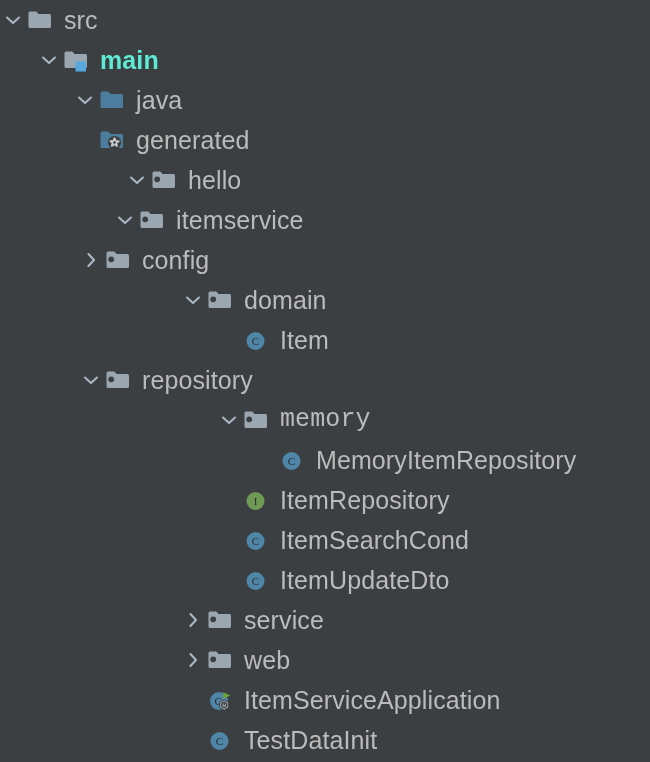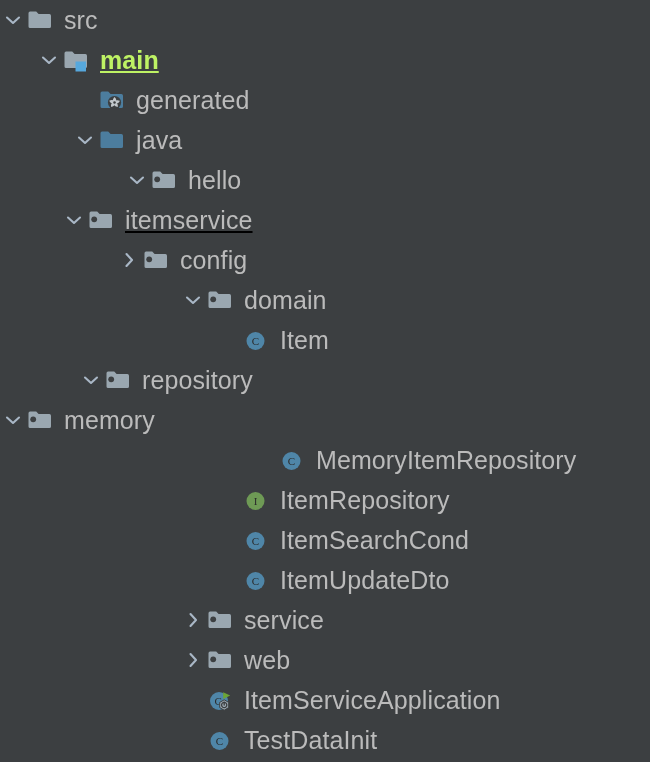--- a/index.html
+++ b/index.html
@@ -49,21 +49,21 @@
   }
   .icon > svg { position: absolute; left: 2px; top: 10px; }
 
   .label {
     color: #bbbbbb;
     font-size: 25px;
     line-height: 40px;
     letter-spacing: 0.1px;
     padding-left: 8px;
   }
-  .label.bold { font-weight: bold; color: #bef264; text-decoration: underline; }
+  .label.bold { font-weight: bold; color: #5eead4; }
 </style>
 </head>
 <body>
 
 <div id="tree">
     <div class="row" style="padding-left: 0px;">
       <span class="twisty">
         <svg width="20" height="16" viewBox="0 0 20 16">
           <path d="M4 5.5 L10 11 L16 5.5" fill="none" stroke="#a9b7c6" stroke-width="2.1" stroke-linecap="round" stroke-linejoin="round"></path>
         </svg>
@@ -81,20 +81,33 @@
           <path d="M4 5.5 L10 11 L16 5.5" fill="none" stroke="#a9b7c6" stroke-width="2.1" stroke-linecap="round" stroke-linejoin="round"></path>
         </svg>
       </span>
       <span class="icon">
         <svg width="26" height="22" viewBox="0 0 26 22">
           <path d="M0.5 3.2 A1.6 1.6 0 0 1 2.1 1.6 H8.2 L10.6 4.1 H21.4 A1.6 1.6 0 0 1 23 5.7 V16.4 A1.6 1.6 0 0 1 21.4 18 H2.1 A1.6 1.6 0 0 1 0.5 16.4 Z" fill="#9aa7b0"></path>
           <rect x="11.5" y="11.5" width="10.5" height="10" fill="#56a8dd"></rect>
         </svg>
       </span>
       <span class="label bold">main</span>
+    </div>
+    <div class="row" style="padding-left: 72px;">
+      <span class="twisty">
+        <svg width="20" height="16" viewBox="0 0 20 16">
+          <path d="M4 5.5 L10 11 L16 5.5" fill="none" stroke="#a9b7c6" stroke-width="2.1" stroke-linecap="round" stroke-linejoin="round"></path>
+        </svg>
+      </span>
+      <span class="icon">
+        <svg width="26" height="22" viewBox="0 0 26 22">
+          <path d="M0.5 3.2 A1.6 1.6 0 0 1 2.1 1.6 H8.2 L10.6 4.1 H21.4 A1.6 1.6 0 0 1 23 5.7 V16.4 A1.6 1.6 0 0 1 21.4 18 H2.1 A1.6 1.6 0 0 1 0.5 16.4 Z" fill="#4c7d9e"></path>
+        </svg>
+      </span>
+      <span class="label">java</span>
     </div>
     <div class="row" style="padding-left: 72px;">
       <span class="twisty empty"></span>
       <span class="icon">
         <svg width="26" height="22" viewBox="0 0 26 22">
           <path d="M0.5 3.2 A1.6 1.6 0 0 1 2.1 1.6 H8.2 L10.6 4.1 H21.4 A1.6 1.6 0 0 1 23 5.7 V16.4 A1.6 1.6 0 0 1 21.4 18 H2.1 A1.6 1.6 0 0 1 0.5 16.4 Z" fill="#4c7d9e"></path>
           <circle cx="14.5" cy="12.5" r="6.6" fill="#3c3f41"></circle>
           <g fill="#c2c8cc" transform="translate(14.5,12.5)">
             <g>
               <path d="M0 -5.6 C1.9 -4.2 2.2 -2 1.1 -0.9 C0.4 -0.2 -0.4 -0.2 -1.0 -0.8 C-2.0 -1.9 -1.6 -4.0 0 -5.6 Z"></path>
@@ -102,62 +115,49 @@
               <path d="M0 -5.6 C1.9 -4.2 2.2 -2 1.1 -0.9 C0.4 -0.2 -0.4 -0.2 -1.0 -0.8 C-2.0 -1.9 -1.6 -4.0 0 -5.6 Z" transform="rotate(144)"></path>
               <path d="M0 -5.6 C1.9 -4.2 2.2 -2 1.1 -0.9 C0.4 -0.2 -0.4 -0.2 -1.0 -0.8 C-2.0 -1.9 -1.6 -4.0 0 -5.6 Z" transform="rotate(216)"></path>
               <path d="M0 -5.6 C1.9 -4.2 2.2 -2 1.1 -0.9 C0.4 -0.2 -0.4 -0.2 -1.0 -0.8 C-2.0 -1.9 -1.6 -4.0 0 -5.6 Z" transform="rotate(288)"></path>
             </g>
             <circle cx="0" cy="0" r="1.25" fill="#3c3f41"></circle>
           </g>
         </svg>
       </span>
       <span class="label">generated</span>
     </div>
-    <div class="row" style="padding-left: 72px;">
-      <span class="twisty">
-        <svg width="20" height="16" viewBox="0 0 20 16">
-          <path d="M4 5.5 L10 11 L16 5.5" fill="none" stroke="#a9b7c6" stroke-width="2.1" stroke-linecap="round" stroke-linejoin="round"></path>
-        </svg>
-      </span>
-      <span class="icon">
-        <svg width="26" height="22" viewBox="0 0 26 22">
-          <path d="M0.5 3.2 A1.6 1.6 0 0 1 2.1 1.6 H8.2 L10.6 4.1 H21.4 A1.6 1.6 0 0 1 23 5.7 V16.4 A1.6 1.6 0 0 1 21.4 18 H2.1 A1.6 1.6 0 0 1 0.5 16.4 Z" fill="#4c7d9e"></path>
-        </svg>
-      </span>
-      <span class="label">java</span>
-    </div>
     <div class="row" style="padding-left: 108px; margin-left: 16px;">
       <span class="twisty">
         <svg width="20" height="16" viewBox="0 0 20 16">
           <path d="M4 5.5 L10 11 L16 5.5" fill="none" stroke="#a9b7c6" stroke-width="2.1" stroke-linecap="round" stroke-linejoin="round"></path>
         </svg>
       </span>
       <span class="icon">
         <svg width="26" height="22" viewBox="0 0 26 22">
           <path d="M0.5 3.2 A1.6 1.6 0 0 1 2.1 1.6 H8.2 L10.6 4.1 H21.4 A1.6 1.6 0 0 1 23 5.7 V16.4 A1.6 1.6 0 0 1 21.4 18 H2.1 A1.6 1.6 0 0 1 0.5 16.4 Z" fill="#9aa7b0"></path>
           <circle cx="5.2" cy="9.3" r="2.9" fill="#3c3f41"></circle>
         </svg>
       </span>
       <span class="label">hello</span>
     </div>
-    <div class="row" style="padding-left: 61px; text-decoration: underline;">
+    <div class="row" style="padding-left: 112px;">
       <span class="twisty">
         <svg width="20" height="16" viewBox="0 0 20 16">
           <path d="M4 5.5 L10 11 L16 5.5" fill="none" stroke="#a9b7c6" stroke-width="2.1" stroke-linecap="round" stroke-linejoin="round"></path>
         </svg>
       </span>
       <span class="icon">
         <svg width="26" height="22" viewBox="0 0 26 22">
           <path d="M0.5 3.2 A1.6 1.6 0 0 1 2.1 1.6 H8.2 L10.6 4.1 H21.4 A1.6 1.6 0 0 1 23 5.7 V16.4 A1.6 1.6 0 0 1 21.4 18 H2.1 A1.6 1.6 0 0 1 0.5 16.4 Z" fill="#9aa7b0"></path>
           <circle cx="5.2" cy="9.3" r="2.9" fill="#3c3f41"></circle>
         </svg>
       </span>
       <span class="label">itemservice</span>
     </div>
-    <div class="row" style="padding-left: 116px;">
+    <div class="row" style="padding-left: 78px;">
       <span class="twisty">
         <svg width="20" height="16" viewBox="0 0 20 16">
           <path d="M7.5 2 L13 8 L7.5 14" fill="none" stroke="#a9b7c6" stroke-width="2.1" stroke-linecap="round" stroke-linejoin="round"></path>
         </svg>
       </span>
       <span class="icon">
         <svg width="26" height="22" viewBox="0 0 26 22">
           <path d="M0.5 3.2 A1.6 1.6 0 0 1 2.1 1.6 H8.2 L10.6 4.1 H21.4 A1.6 1.6 0 0 1 23 5.7 V16.4 A1.6 1.6 0 0 1 21.4 18 H2.1 A1.6 1.6 0 0 1 0.5 16.4 Z" fill="#9aa7b0"></path>
           <circle cx="5.2" cy="9.3" r="2.9" fill="#3c3f41"></circle>
         </svg>
@@ -195,21 +195,21 @@
         </svg>
       </span>
       <span class="icon">
         <svg width="26" height="22" viewBox="0 0 26 22">
           <path d="M0.5 3.2 A1.6 1.6 0 0 1 2.1 1.6 H8.2 L10.6 4.1 H21.4 A1.6 1.6 0 0 1 23 5.7 V16.4 A1.6 1.6 0 0 1 21.4 18 H2.1 A1.6 1.6 0 0 1 0.5 16.4 Z" fill="#9aa7b0"></path>
           <circle cx="5.2" cy="9.3" r="2.9" fill="#3c3f41"></circle>
         </svg>
       </span>
       <span class="label">repository</span>
     </div>
-    <div class="row" style="">
+    <div class="row" style="padding-left: 216px; font-family: Liberation Mono, monospace;">
       <span class="twisty">
         <svg width="20" height="16" viewBox="0 0 20 16">
           <path d="M4 5.5 L10 11 L16 5.5" fill="none" stroke="#a9b7c6" stroke-width="2.1" stroke-linecap="round" stroke-linejoin="round"></path>
         </svg>
       </span>
       <span class="icon">
         <svg width="26" height="22" viewBox="0 0 26 22">
           <path d="M0.5 3.2 A1.6 1.6 0 0 1 2.1 1.6 H8.2 L10.6 4.1 H21.4 A1.6 1.6 0 0 1 23 5.7 V16.4 A1.6 1.6 0 0 1 21.4 18 H2.1 A1.6 1.6 0 0 1 0.5 16.4 Z" fill="#9aa7b0"></path>
           <circle cx="5.2" cy="9.3" r="2.9" fill="#3c3f41"></circle>
         </svg>

